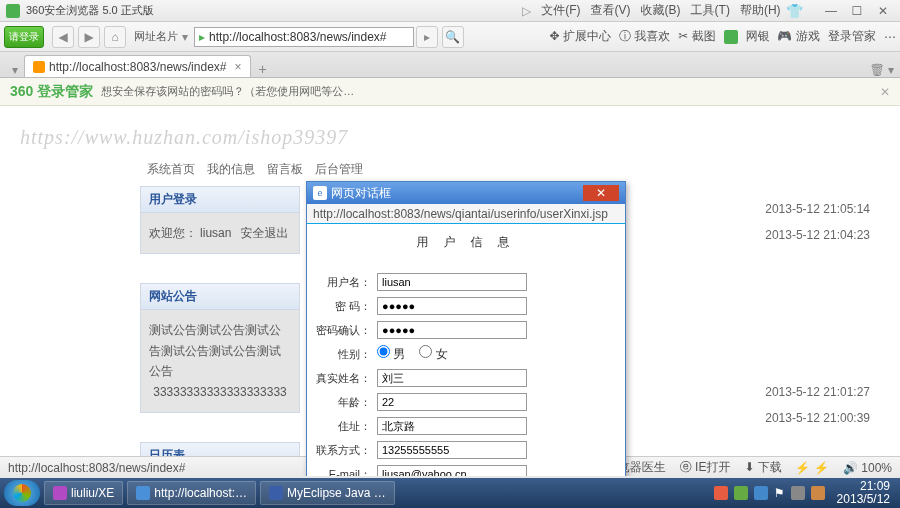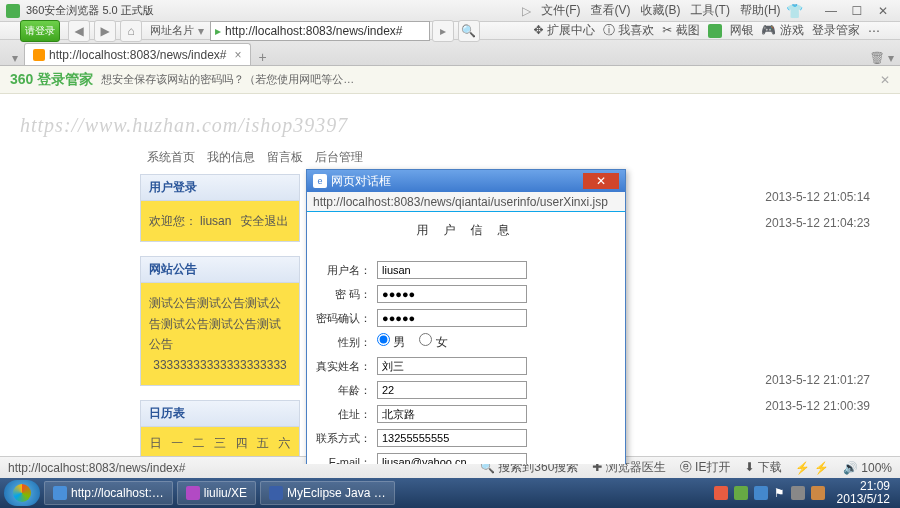--- a/index.html
+++ b/index.html
@@ -4,42 +4,42 @@
 <style>
 *{margin:0;padding:0;box-sizing:border-box;font-family:"Microsoft YaHei",SimSun,Arial,sans-serif;font-size:12px}
 body{background:#fff;overflow:hidden;width:900px;height:508px;position:relative}
 
 .title-bar{height:22px;background:linear-gradient(#f5f5f5,#e8e8e8);display:flex;align-items:center;padding:0 6px;border-bottom:1px solid #ccc}
 .title-bar .logo{width:14px;height:14px;background:#4caf50;border-radius:2px;margin-right:6px}
 .title-bar .title{color:#444;font-size:11px;flex:1}
 .title-bar .menus{display:flex;gap:10px;color:#555;font-size:11px}
 .title-bar .win-ctrl{display:flex;gap:4px;margin-left:10px}
 .title-bar .win-ctrl span{width:22px;height:16px;display:flex;align-items:center;justify-content:center;color:#666;cursor:pointer}
-.toolbar{height:18px;background:linear-gradient(#f8f8f8,#ececec);display:flex;align-items:center;padding:0 20px;border-bottom:1px solid #ccc}
+.toolbar{height:30px;background:linear-gradient(#f8f8f8,#ececec);display:flex;align-items:center;padding:0 4px;border-bottom:1px solid #ccc}
 .green-btn{width:40px;height:22px;background:linear-gradient(#6dd04a,#3fa51e);border:1px solid #2e8815;border-radius:3px;color:#fff;font-size:10px;display:flex;align-items:center;justify-content:center;margin-right:6px}
 .nav-btn{width:22px;height:22px;border:1px solid #ccc;border-radius:3px;background:#f5f5f5;margin:0 2px;display:flex;align-items:center;justify-content:center;color:#888}
 .addr-grp{display:flex;align-items:center;margin-left:6px}
 .addr-lbl{font-size:11px;color:#555;margin-right:4px}
 .addr-bar{width:220px;height:20px;border:1px solid #aaa;background:#fff;display:flex;align-items:center;padding:0 4px;font-size:11px;color:#333}
 .tool-right{margin-left:auto;display:flex;gap:8px;align-items:center;color:#555;font-size:11px}
 .tool-right .ico{width:14px;height:14px;background:#4caf50;border-radius:2px}
 .tab-bar{height:26px;background:linear-gradient(#e8e8e8,#dcdcdc);display:flex;align-items:flex-end;padding:0 6px;border-bottom:1px solid #bbb}
 .tab{height:22px;background:#fff;border:1px solid #bbb;border-bottom:none;border-radius:3px 3px 0 0;padding:0 8px;display:flex;align-items:center;gap:4px;font-size:11px;color:#444}
 .tab .fav{width:12px;height:12px;background:#ff9800;border-radius:2px}
 .tab .x{color:#888;margin-left:4px}
 .login-bar{height:28px;background:#f7f7ef;border-bottom:1px solid #e0e0d0;display:flex;align-items:center;padding:0 10px;gap:8px}
 .login-bar .brand{color:#4caf50;font-weight:bold;font-size:14px}
 .login-bar .txt{color:#666;font-size:11px}
 .login-bar .close{margin-left:auto;color:#aaa}
 
 .content{position:relative;height:370px;background:#fff;overflow:hidden}
 .watermark{position:absolute;top:20px;left:20px;font-size:20px;color:rgba(120,120,120,0.35);font-style:italic;font-family:Georgia,serif;letter-spacing:1px;z-index:5;pointer-events:none}
 .page-nav{position:absolute;top:55px;left:147px;font-size:11px;color:#666;display:flex;gap:12px}
 .left-col{position:absolute;top:80px;left:140px;width:160px}
-.panel{border:1px solid #cfd8e6;margin-bottom:14px;background:#fde047}
+.panel{border:1px solid #cfd8e6;margin-bottom:29px;background:#e5e5e5}
 .panel-hd{background:linear-gradient(#eef3fb,#dce6f4);padding:4px 8px;color:#2a5599;font-weight:bold;font-size:12px;border-bottom:1px solid #cfd8e6}
 .panel-bd{padding:10px 8px;font-size:11px;color:#555;line-height:1.7}
 .cal-row{display:flex;justify-content:space-around;padding:2px 0;color:#555;font-size:11px}
 .right-col{position:absolute;top:90px;right:30px;font-size:11px;color:#666;text-align:right;line-height:2.2}
 
 .dialog{position:absolute;top:75px;left:306px;width:320px;height:398px;border:1px solid #4a80c4;background:#fff;box-shadow:2px 2px 6px rgba(0,0,0,.3);z-index:10}
 .dlg-title{height:22px;background:linear-gradient(#6ba3e8,#3e7bcf);display:flex;align-items:center;padding:0 6px;color:#fff;font-size:11px}
 .dlg-title .ico{width:14px;height:14px;background:#fff;border-radius:2px;margin-right:4px;color:#3e7bcf;font-size:9px;display:flex;align-items:center;justify-content:center}
 .dlg-title .x{margin-left:auto;width:36px;height:16px;background:#d0452a;color:#fff;display:flex;align-items:center;justify-content:center;font-size:12px}
 .dlg-url{height:20px;border-bottom:1px solid #0ea5e9;display:flex;align-items:center;padding:0 6px;font-size:10px;color:#555;background:#f5f5f5}
@@ -252,26 +252,26 @@
   <span>⬇ <span>下载</span></span>
   <span>⚡ ⚡</span>
   <span>🔊 100%</span>
 </div>
 
 <div class="taskbar">
   <div class="start">
       <div class="orb"></div>
     </div>
   <div class="task-item">
+      <span class="i" style="background:#b24ac4"></span>
+      <span>liuliu/XE</span>
+    </div>
+  <div class="task-item">
       <span class="i" style="background:#4a90d9"></span>
       <span>http://localhost:…</span>
-    </div>
-  <div class="task-item">
-      <span class="i" style="background:#b24ac4"></span>
-      <span>liuliu/XE</span>
     </div>
   <div class="task-item">
       <span class="i" style="background:#3a5fa8"></span>
       <span>MyEclipse Java …</span>
     </div>
   <div class="tray">
     <span class="i"></span>
     <span class="i" style="background:#6a4"></span>
     <span class="i" style="background:#48c"></span>
     <span style="color:#fff">⚑</span>

